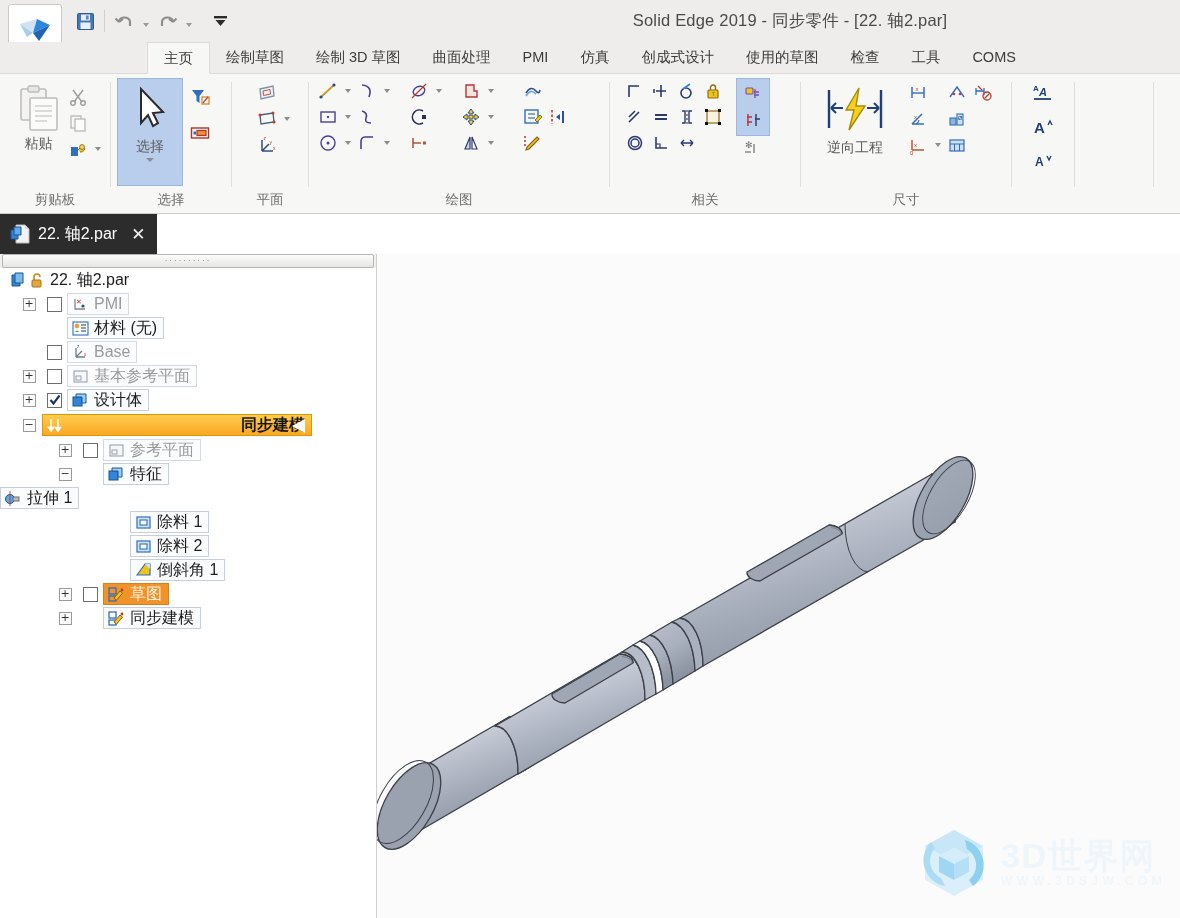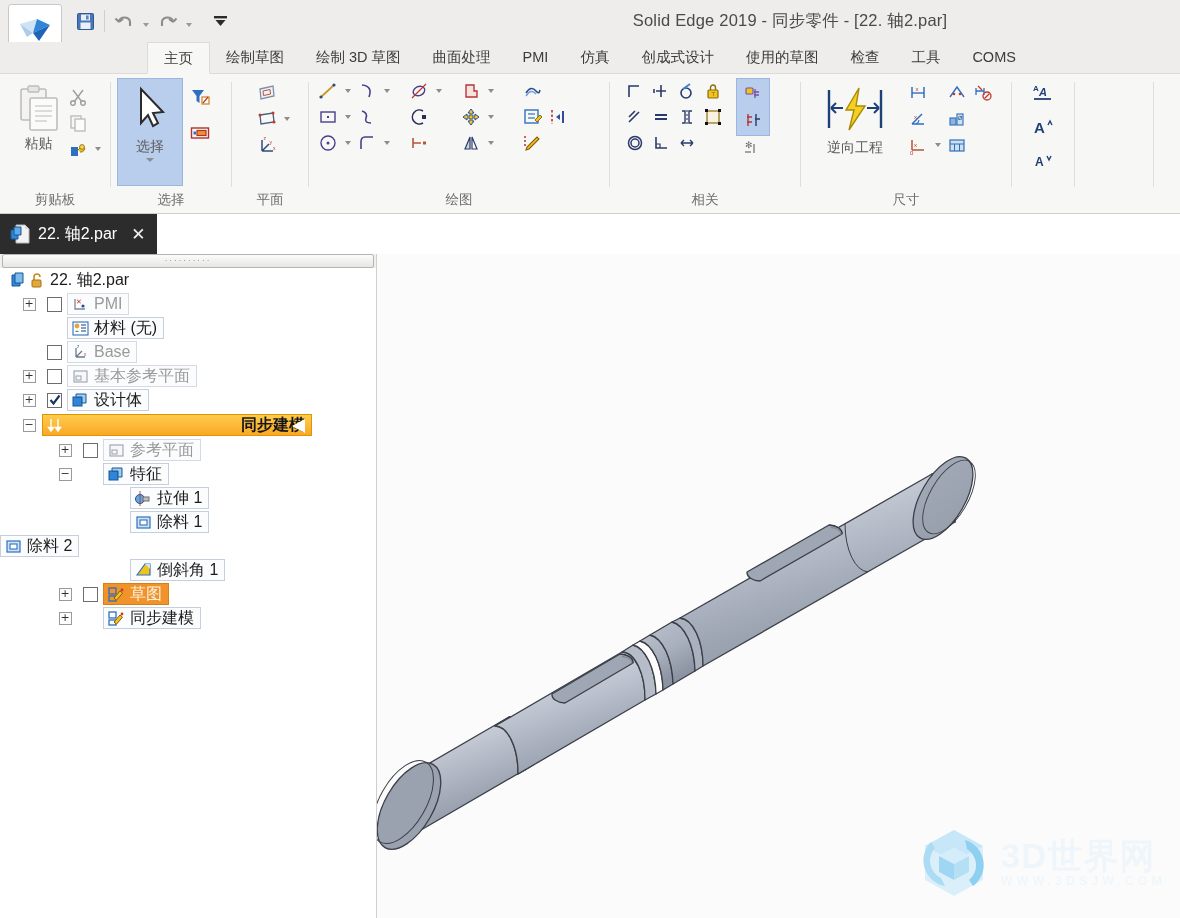--- a/index.html
+++ b/index.html
@@ -1049,21 +1049,21 @@
         <span class="ticon">
           <svg width="17" height="17" viewBox="0 0 17 17">
               <rect x="1" y="5" width="9" height="9" fill="#2f86d8" stroke="#1a5694" stroke-width="1"></rect>
               <polygon points="4,2 14,2 14,11 10,11 10,5 4,5" fill="#9ecdf0" stroke="#1a5694" stroke-width="1"></polygon>
             </svg>
         </span>
         <span>特征</span>
       </span>
     </div>
 
-    <div class="trow" style="padding-left:130px">
+    <div class="trow" style="">
       <span class="tnode">
         <span class="ticon">
           <svg width="18" height="17" viewBox="0 0 18 17">
               <ellipse cx="6" cy="9" rx="4.5" ry="4.5" fill="#5fa8e8" stroke="#1a5694" stroke-width="1"></ellipse>
               <rect x="9" y="7" width="6" height="4" fill="#bcbcbc" stroke="#6d6d6d" stroke-width="1"></rect>
               <line x1="6" y1="1" x2="6" y2="16" stroke="#c0392b" stroke-width="0.9"></line>
             </svg>
         </span>
         <span>拉伸 1</span>
       </span>
@@ -1074,21 +1074,21 @@
         <span class="ticon">
           <svg width="17" height="17" viewBox="0 0 17 17">
               <rect x="2" y="3" width="13" height="11" fill="#cfe3f5" stroke="#2f6fc0" stroke-width="1.2"></rect>
               <rect x="5" y="6" width="7" height="5" fill="#ffffff" stroke="#2f6fc0" stroke-width="1.1"></rect>
             </svg>
         </span>
         <span>除料 1</span>
       </span>
     </div>
 
-    <div class="trow" style="">
+    <div class="trow" style="padding-left:130px">
       <span class="tnode">
         <span class="ticon">
           <svg width="17" height="17" viewBox="0 0 17 17">
               <rect x="2" y="3" width="13" height="11" fill="#cfe3f5" stroke="#2f6fc0" stroke-width="1.2"></rect>
               <rect x="5" y="6" width="7" height="5" fill="#ffffff" stroke="#2f6fc0" stroke-width="1.1"></rect>
             </svg>
         </span>
         <span>除料 2</span>
       </span>
     </div>

